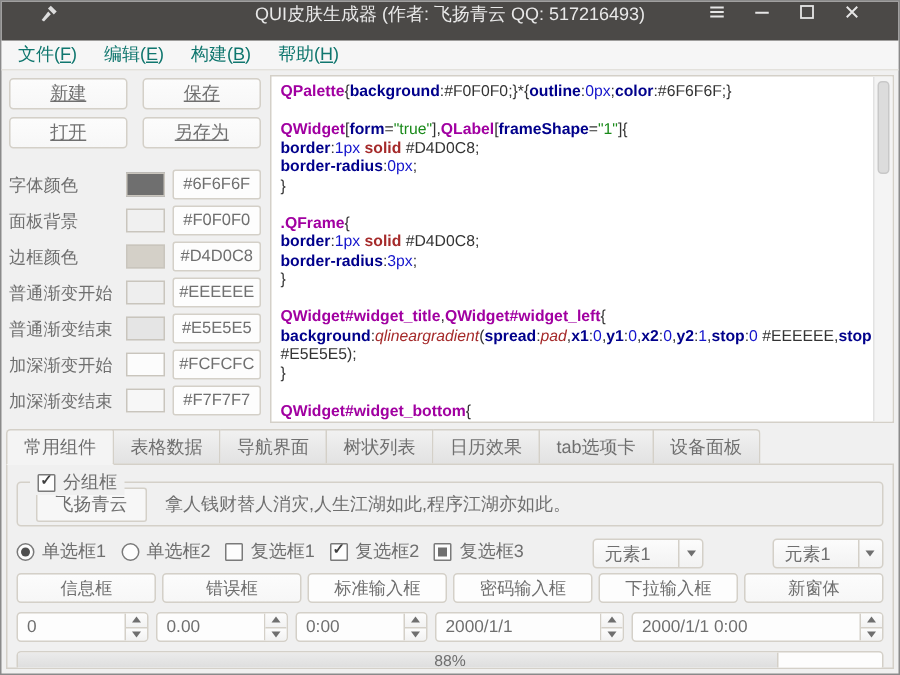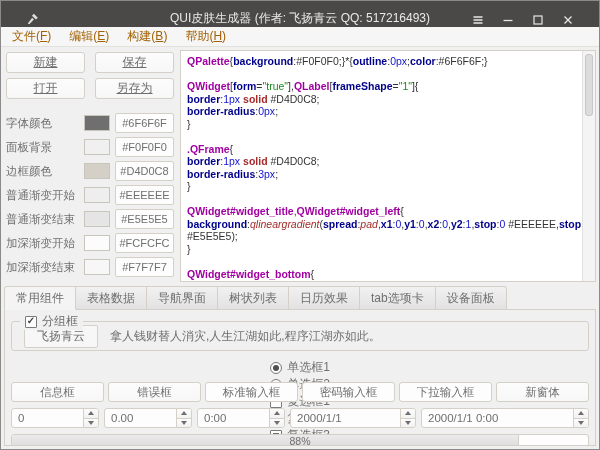--- a/index.html
+++ b/index.html
@@ -1,28 +1,28 @@
 <!DOCTYPE html>
 <html><head>
 <meta charset="utf-8">
 <style>
   *{margin:0;padding:0;box-sizing:border-box;}
   html,body{width:600px;height:450px;}
   body{font-family:"Liberation Sans",sans-serif;background:#9a9a9a;}
   .window{width:600px;height:450px;border:1px solid #8a8a8a;background:#F0F0F0;overflow:hidden;display:flex;flex-direction:column;position:relative;}
 
   
-  .titlebar{height:26px;background:#4B4947;display:flex;align-items:flex-end;padding:0 24px;flex:none;position:relative;}
+  .titlebar{height:26px;background:#4B4947;display:flex;align-items:flex-start;padding:0 24px;flex:none;position:relative;}
   .app-icon{width:16px;height:16px;display:flex;align-items:center;justify-content:center;z-index:1;}
   .title{position:absolute;left:0;right:0;text-align:center;color:#E9E9E9;font-size:12px;pointer-events:none;}
   .win-controls{margin-left:auto;display:flex;gap:16px;align-items:center;z-index:1;}
   .wbtn{width:14px;height:14px;display:flex;align-items:center;justify-content:center;cursor:pointer;}
 
   
-  .menubar{height:20px;background:#F6F6F6;border-bottom:1px solid #E3E1DC;display:flex;align-items:center;padding:0 2px;flex:none;font-size:12px;color:#a16207;}
+  .menubar{height:20px;background:#F6F6F6;border-bottom:1px solid #E3E1DC;display:flex;align-items:center;padding:0 2px;flex:none;font-size:12px;color:#0f766e;}
   .menu-item{padding:2px 9px;cursor:default;}
   .menu-item u{text-decoration:underline;}
 
   .main{flex:1;padding:3px;display:flex;flex-direction:column;overflow:hidden;}
   .top-section{display:flex;gap:4px;height:232px;flex:none;}
 
   
   .left-panel{width:172px;flex:none;display:flex;flex-direction:column;padding:2px;}
   .file-buttons{display:grid;grid-template-columns:1fr 1fr;gap:5px 10px;}
   .btn{height:21px;border:1px solid #D4D0C8;border-radius:3px;background:linear-gradient(180deg,#FCFCFC,#F7F7F7);color:#6F6F6F;font-size:12px;display:flex;align-items:center;justify-content:center;cursor:pointer;text-decoration:underline;}
@@ -62,21 +62,21 @@
   .proverb{font-size:12px;color:#6F6F6F;white-space:nowrap;overflow:hidden;}
 
   
   .check{width:12px;height:12px;border:1px solid #7A7A7A;background:#FDFDFD;display:inline-flex;align-items:center;justify-content:center;flex:none;border-radius:1px;}
   .check .mark{font-size:10px;color:#3F3F3F;line-height:1;font-weight:bold;margin-top:-1px;}
   .fillsq{width:6px;height:6px;background:#6F6F6F;display:block;}
   .radio{width:12px;height:12px;border:1px solid #7A7A7A;border-radius:50%;background:#FDFDFD;display:inline-flex;align-items:center;justify-content:center;flex:none;}
   .dot{width:6px;height:6px;border-radius:50%;background:#4F4F4F;display:block;}
 
   
-  .controls-row{display:flex;align-items:center;justify-content:space-between;margin-top:8px;height:17px;font-size:12px;color:#6F6F6F;flex-direction:column;}
+  .controls-row{display:flex;align-items:flex-start;justify-content:space-between;margin-top:8px;height:17px;font-size:12px;color:#6F6F6F;}
   .opt{display:flex;align-items:center;gap:5px;cursor:pointer;flex:none;white-space:nowrap;}
   .combo{width:74px;height:20px;border:1px solid #D4D0C8;border-radius:3px;background:linear-gradient(180deg,#FCFCFC,#F2F2F2);display:flex;align-items:center;font-size:12px;color:#6F6F6F;cursor:pointer;flex:none;overflow:hidden;margin-left:36px;}
   .cval{flex:1;padding-left:7px;white-space:nowrap;overflow:hidden;}
   .arrow-zone{width:16px;height:100%;border-left:1px solid #D4D0C8;display:flex;align-items:center;justify-content:center;flex:none;}
   .caret{width:0;height:0;border-left:3.5px solid transparent;border-right:3.5px solid transparent;border-top:4px solid #6F6F6F;display:block;}
 
   
   .action-row{display:flex;gap:4px;margin-top:6px;height:20px;}
   .action-row .cell{flex:1;display:flex;align-items:center;justify-content:center;font-size:11.5px;color:#6F6F6F;border:1px solid #D4D0C8;border-radius:3px;cursor:pointer;white-space:nowrap;overflow:hidden;}
   .cell.button{background:linear-gradient(180deg,#FCFCFC,#F7F7F7);}

